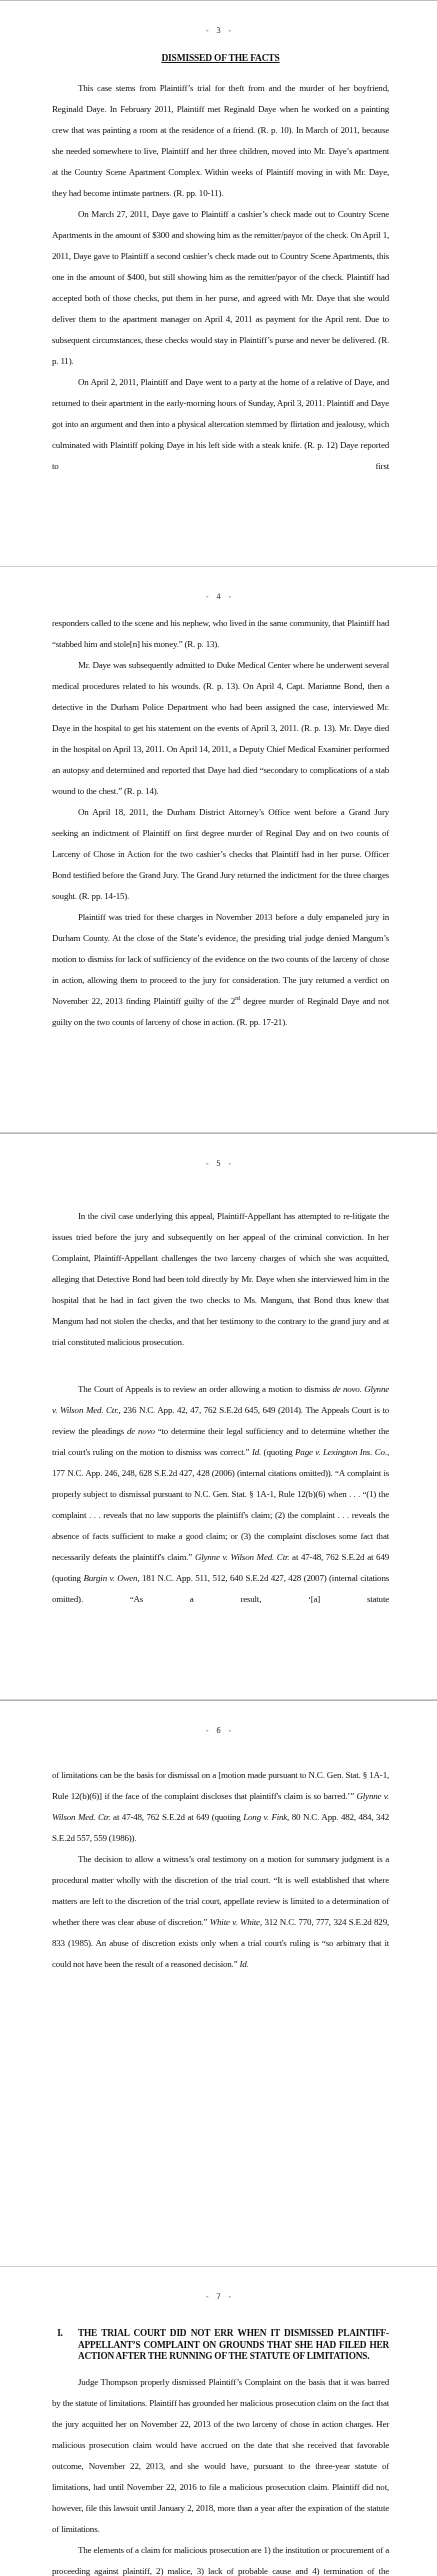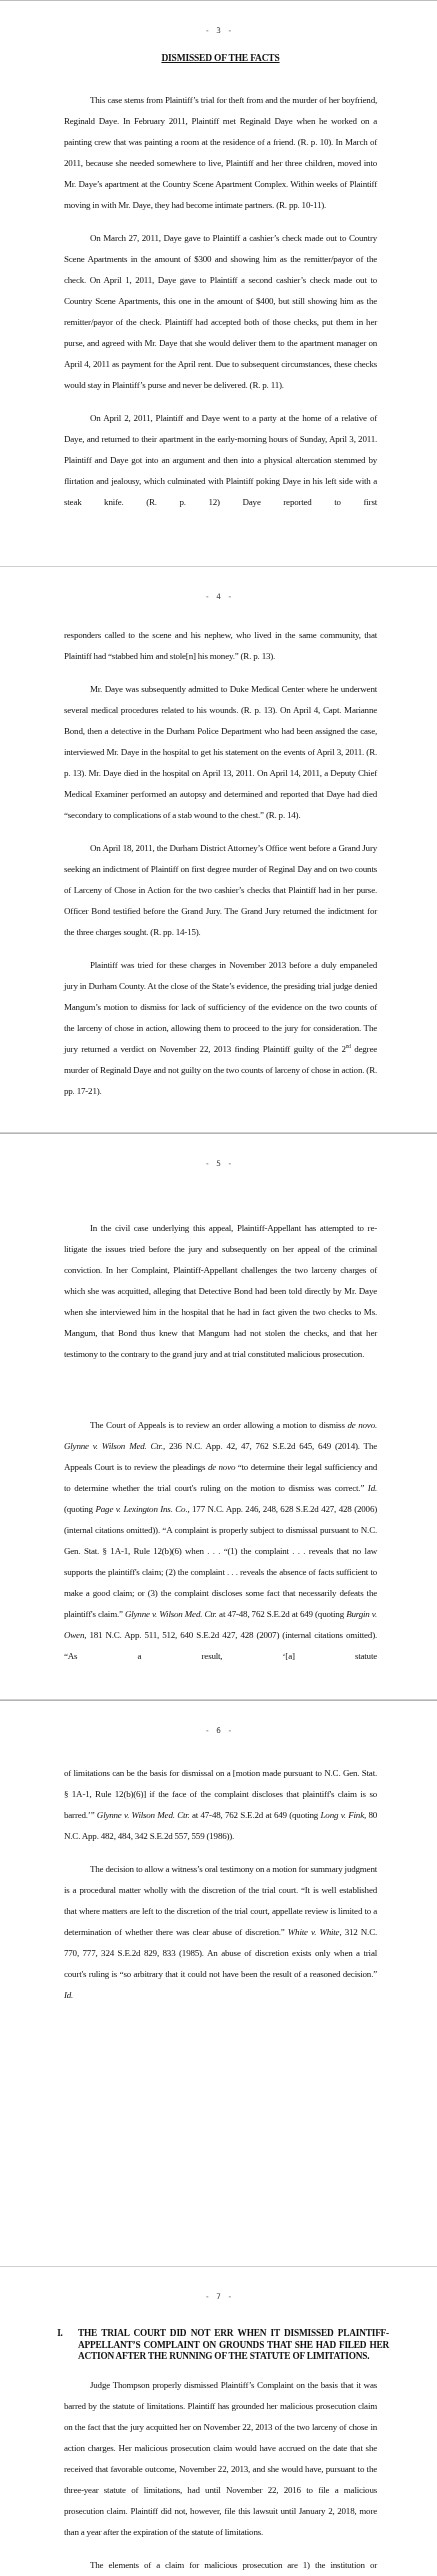--- a/index.html
+++ b/index.html
@@ -8,21 +8,21 @@
   .page { position: absolute; left: 0; width: 438px; height: 567px; background: #fff; box-sizing: border-box; }
   .sep { position: absolute; left: 0; width: 438px; height: 1.5px; background: #b4b4b4;
          border-top: 0.5px solid #cfcfcf; box-sizing: border-box; }
   .sep.top { height: 1px; top: 0; border-top: none; background: #bdbdbd; }
   .pnum { position: absolute; top: 25px; left: 0; width: 438px; text-align: center;
           font-family: "DejaVu Sans Mono", "Liberation Mono", monospace; font-size: 7.7px;
           color: #444; letter-spacing: 1px; }
   .body { position: absolute; left: 52px; width: 337px; }
   .heading { text-align: center; font-weight: bold; text-decoration: underline;
              font-size: 9.5px; letter-spacing: -0.2px; height: 21px; line-height: 21px; }
-  p.para { margin: 12px; font-size: 9px; line-height: 21px; text-align: justify;
+  p.para { margin: 0; font-size: 9px; line-height: 21px; text-align: justify;
            letter-spacing: -0.2px; word-spacing: 0px; }
   p.para.indent { text-indent: 26px; }
   .arg-heading { position: relative; font-weight: bold; font-size: 9.3px; line-height: 11.6px;
                  text-align: justify; padding-left: 26px; letter-spacing: -0.2px; margin: 6.2px 0 9.3px 0; }
   .arg-num { position: absolute; left: 5.2px; top: 0; }
   i { font-style: italic; }
   sup { font-size: 5.2px; line-height: 0; vertical-align: super; }
 </style>
 </head>
 <body>
@@ -58,21 +58,21 @@
     <p class="para indent">In the civil case underlying this appeal, Plaintiff-Appellant has attempted to re-litigate the issues tried before the jury and subsequently on her appeal of the criminal conviction. In her Complaint, Plaintiff-Appellant challenges the two larceny charges of which she was acquitted, alleging that Detective Bond had been told directly by Mr. Daye when she interviewed him in the hospital that he had in fact given the two checks to Ms. Mangum, that Bond thus knew that Mangum had not stolen the checks, and that her testimony to the contrary to the grand jury and at trial constituted malicious prosecution.</p>
     <div style="height:26px"></div>
     <div style="height:0px"></div>
     <p class="para indent" style="text-align-last: justify;"><span>The Court of Appeals is to review an order allowing a motion to dismiss </span><i>de novo. Glynne v. Wilson Med. Ctr.</i><span>, 236 N.C. App. 42, 47, 762 S.E.2d 645, 649 (2014). The Appeals Court is to review the pleadings </span><i>de novo</i><span> “to determine their legal sufficiency and to determine whether the trial court's ruling on the motion to dismiss was correct.” </span><i>Id.</i><span> (quoting </span><i>Page v. Lexington Ins. Co.</i><span>, 177 N.C. App. 246, 248, 628 S.E.2d 427, 428 (2006) (internal citations omitted)). “A complaint is properly subject to dismissal pursuant to N.C. Gen. Stat. § 1A-1, Rule 12(b)(6) when . . . “(1) the complaint . . . reveals that no law supports the plaintiff's claim; (2) the complaint . . . reveals the absence of facts sufficient to make a good claim; or (3) the complaint discloses some fact that necessarily defeats the plaintiff's claim.” </span><i>Glynne v. Wilson Med. Ctr.</i><span> at 47-48, 762 S.E.2d at 649 (quoting </span><i>Burgin v. Owen</i><span>, 181 N.C. App. 511, 512, 640 S.E.2d 427, 428 (2007) (internal citations omitted). “As a result, ‘[a] statute</span></p>
   </div>
 </section>
 <div class="sep" style="top:1699px;"></div>
 
 <section class="page" style="top:1701px;">
   <div class="pnum">- 6 -</div>
-  <div class="body" style="top:50px;font-family:Liberation Serif, serif;">
+  <div class="body" style="top:64px;font-family:Liberation Serif, serif;">
     <p class="para"><span>of limitations can be the basis for dismissal on a [motion made pursuant to N.C. Gen. Stat. § 1A-1, Rule 12(b)(6)] if the face of the complaint discloses that plaintiff's claim is so barred.’” </span><i>Glynne v. Wilson Med. Ctr.</i><span> at 47-48, 762 S.E.2d at 649 (quoting </span><i>Long v. Fink</i><span>, 80 N.C. App. 482, 484, 342 S.E.2d 557, 559 (1986)).</span></p>
     <p class="para indent"><span>The decision to allow a witness’s oral testimony on a motion for summary judgment is a procedural matter wholly with the discretion of the trial court. “It is well established that where matters are left to the discretion of the trial court, appellate review is limited to a determination of whether there was clear abuse of discretion.” </span><i>White v. White</i><span>, 312 N.C. 770, 777, 324 S.E.2d 829, 833 (1985). An abuse of discretion exists only when a trial court's ruling is “so arbitrary that it could not have been the result of a reasoned decision.” </span><i>Id.</i></p>
   </div>
 </section>
 <div class="sep" style="top:2266px;"></div>
 
 <section class="page" style="top:2267px;">
   <div class="pnum">- 7 -</div>
   <div class="body" style="top:55px;">
     <div class="arg-heading">

